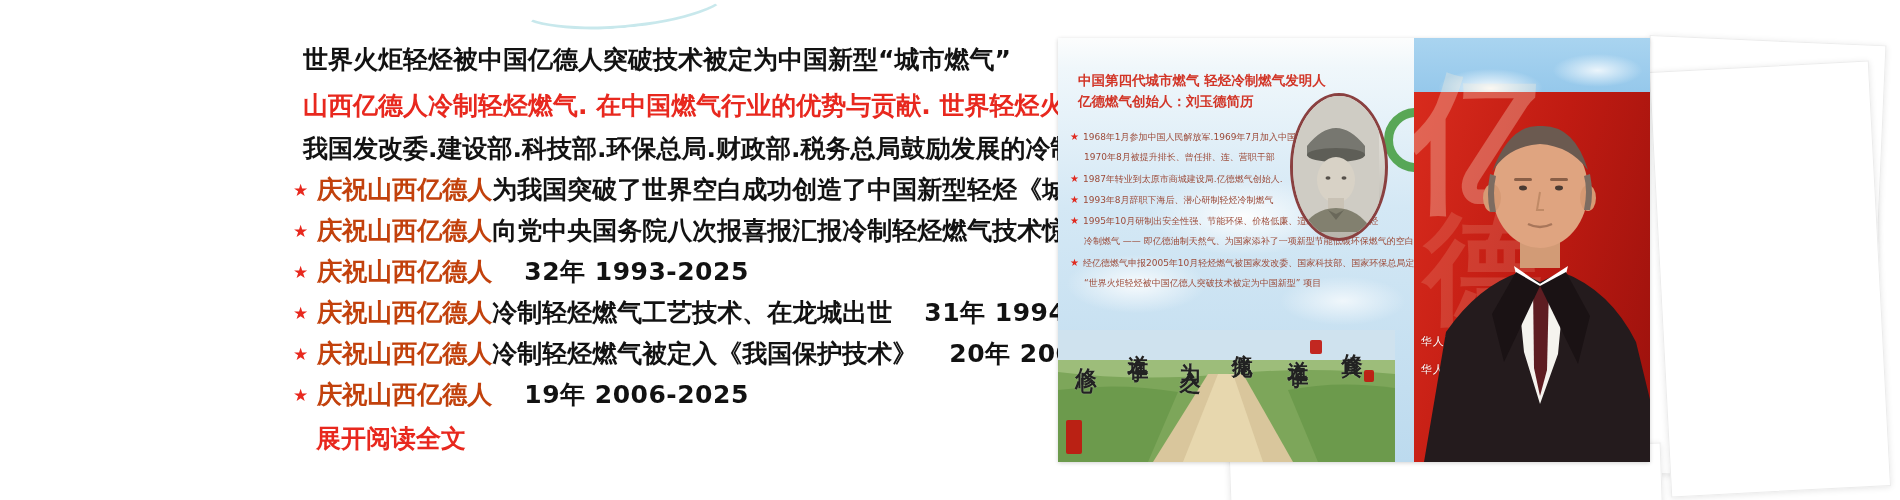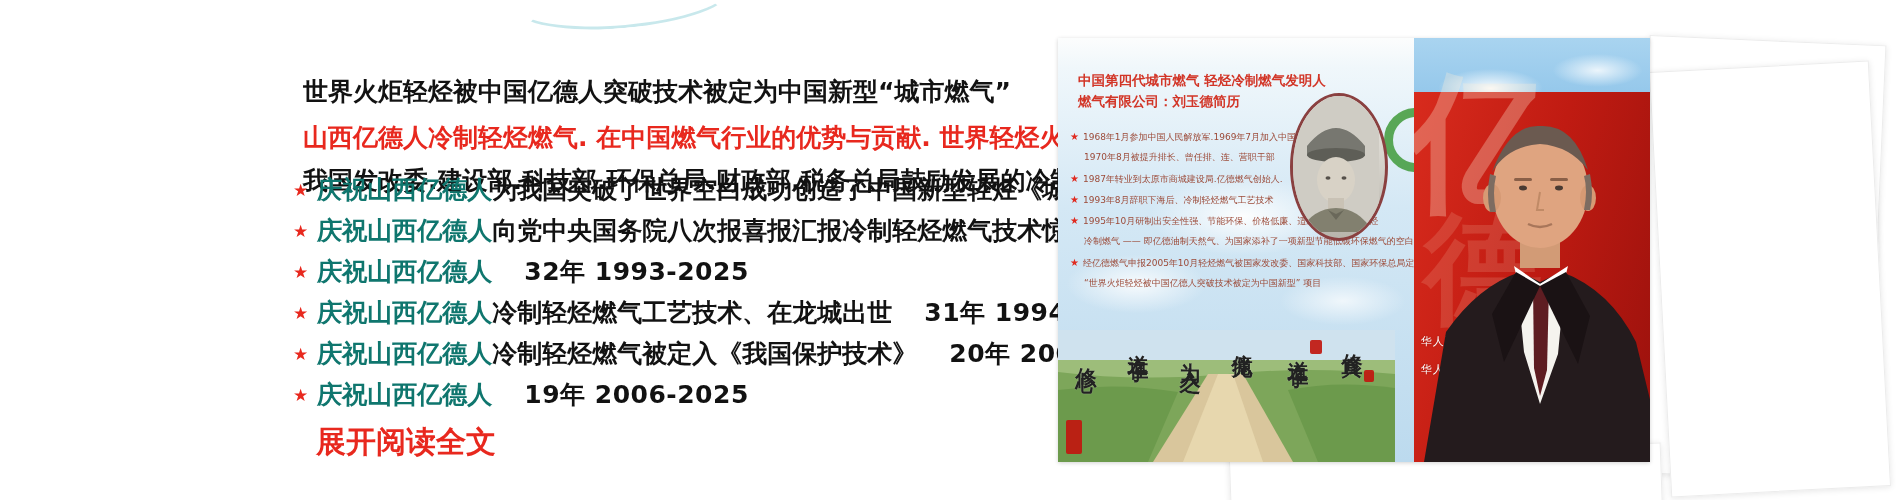--- a/index.html
+++ b/index.html
@@ -4,36 +4,36 @@
 <style>
   html,body{margin:0;padding:0;background:#fff;}
   .page{position:relative;width:1900px;height:500px;background:#ffffff;overflow:hidden;
         font-family:"DejaVu Sans","Liberation Sans",sans-serif;}
 
   
   .swoosh{position:absolute;left:515px;top:-30px;width:210px;height:52px;border-radius:50%;
           border:3px solid transparent;border-bottom-color:rgba(110,195,205,.38);transform:rotate(-5deg);}
 
   
-  .headline{position:absolute;left:303px;white-space:nowrap;font-weight:700;font-size:25px;line-height:27px;margin-top:32px;}
+  .headline{position:absolute;left:303px;white-space:nowrap;font-weight:700;font-size:25px;line-height:27px;}
   .h-black{color:#121212;}
   .h-red{color:#e8281e;}
   #headline1{top:46px;}
   #headline2{top:92px;}
   #headline3{top:135px;}
 
   .items{position:absolute;left:293px;top:176px;}
   .item-row{display:flex;align-items:center;white-space:nowrap;height:27px;margin-bottom:14px;
             font-size:25px;font-weight:700;}
   .star{color:#e8281e;font-size:17px;margin-right:9px;font-weight:400;}
-  .item-red{color:#0f766e;}
+  .item-red{color:#c2410c;}
   .item-black{color:#121212;}
   .item-year{color:#121212;margin-left:32px;letter-spacing:.5px;}
 
-  .expand-link{position:absolute;left:316px;top:422px;font-size:30px;font-weight:800;color:#e8281e;
+  .expand-link{position:absolute;left:316px;top:422px;font-size:25px;font-weight:800;color:#e8281e;
                white-space:nowrap;cursor:pointer;}
 
   
   .sheet{position:absolute;background:#fff;border:1px solid #ececec;box-shadow:0 1px 6px rgba(0,0,0,.10);}
   .sheet1{left:1640px;top:40px;width:235px;height:436px;transform:rotate(2.5deg);}
   .sheet2{left:1660px;top:66px;width:218px;height:424px;transform:rotate(-3deg);}
   .sheet3{left:1230px;top:450px;width:430px;height:70px;transform:rotate(-2deg);}
 
   
   .photo-block{position:absolute;left:1058px;top:38px;width:592px;height:424px;display:flex;z-index:2;
@@ -134,32 +134,32 @@
 
   <div class="sheet sheet1"></div>
   <div class="sheet sheet2"></div>
   <div class="sheet sheet3"></div>
 
   <div class="photo-block">
 
     <div class="poster">
       <div class="poster-title">
         <div>中国第四代城市燃气 轻烃冷制燃气发明人</div>
-        <div>燃气有限公司：刘玉德简历</div>
+        <div>亿德燃气创始人：刘玉德简历</div>
       </div>
 
       <div class="bullets">
         <div class="bullet-line">
           <span class="b-star">★</span><span>1968年1月参加中国人民解放军.1969年7月加入中国共产党.</span></div>
         <div class="bullet-line indent">
           <span>1970年8月被提升排长、曾任排、连、营职干部</span></div>
         <div class="bullet-line">
           <span class="b-star">★</span><span>1987年转业到太原市商城建设局.亿德燃气创始人.</span></div>
         <div class="bullet-line">
-          <span class="b-star">★</span><span>1993年8月辞职下海后、冷制轻烃燃气工艺技术</span></div>
+          <span class="b-star">★</span><span>1993年8月辞职下海后、潜心研制轻烃冷制燃气</span></div>
         <div class="bullet-line">
           <span class="b-star">★</span><span>1995年10月研制出安全性强、节能环保、价格低廉、适应中国国情的轻烃</span></div>
         <div class="bullet-line indent">
           <span>冷制燃气 —— 即亿德油制天然气、为国家添补了一项新型节能低碳环保燃气的空白</span></div>
         <div class="bullet-line">
           <span class="b-star">★</span><span>经亿德燃气申报2005年10月轻烃燃气被国家发改委、国家科技部、国家环保总局定为</span></div>
         <div class="bullet-line indent">
           <span>“世界火炬轻烃被中国亿德人突破技术被定为中国新型” 项目</span></div>
       </div>
 

